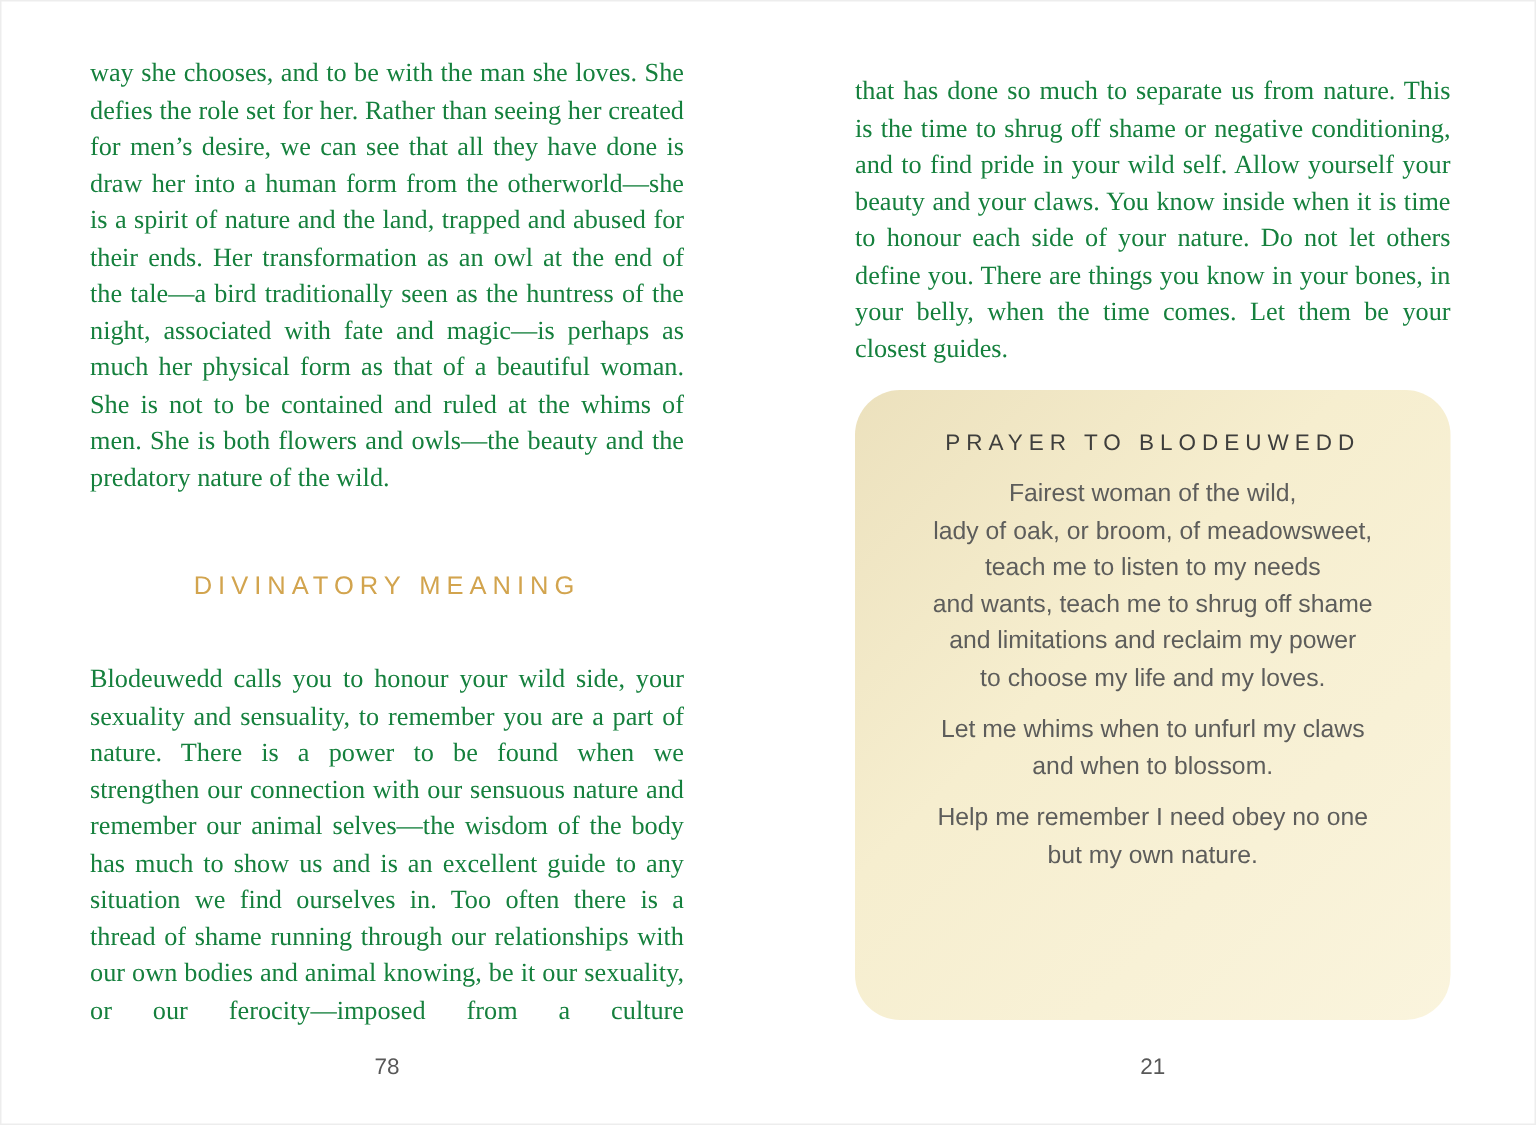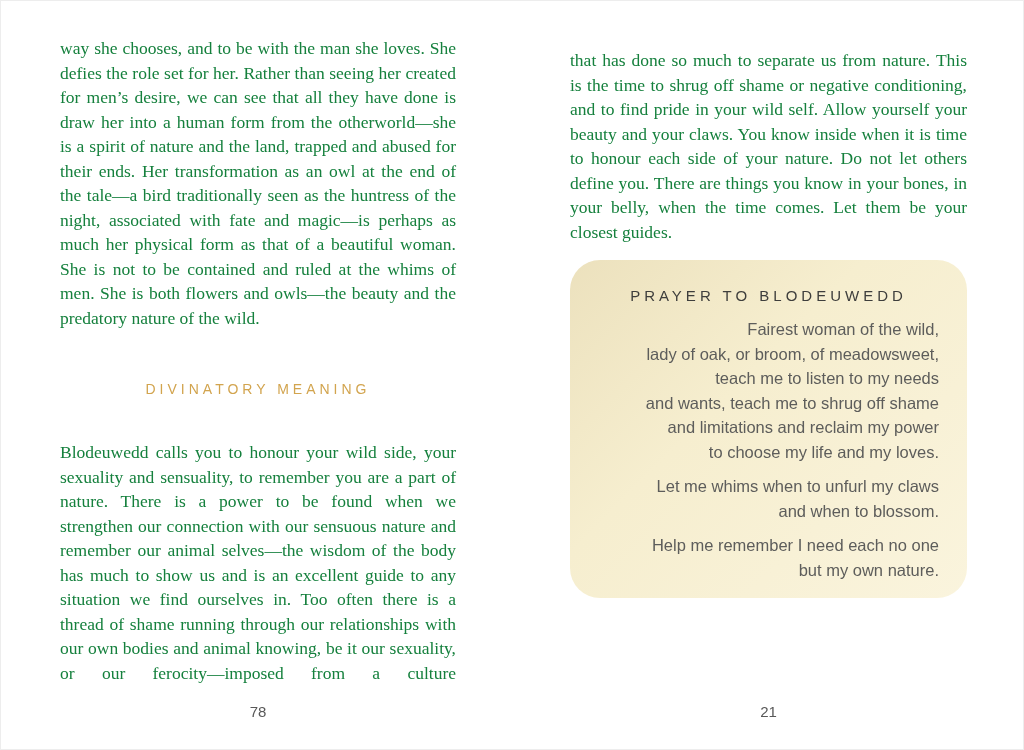--- a/index.html
+++ b/index.html
@@ -35,46 +35,46 @@
   .p2-left  { top: 440px; }
   .p1-right { top: 48px; }
 
   .section-heading {
     position: absolute;
     top: 381px;
     margin: 0;
     text-align: center;
     font-family: "Liberation Sans", sans-serif;
     font-weight: 400;
-    font-size: 14px;
+    font-size: 17px;
     letter-spacing: 4px;
     color: #d2a44e;
   }
 
   .prayer-box {
     position: absolute;
     top: 260px;
-    height: 338px;
+    height: 420px;
     box-sizing: border-box;
     border-radius: 30px;
     background: linear-gradient(135deg, #ece1bd 0%, #f6eecf 40%, #faf4dd 100%);
     padding: 27px 28px 0 28px;
   }
   .prayer-heading {
     margin: 0 0 13px 0;
     text-align: center;
     font-family: "Liberation Sans", sans-serif;
     font-weight: 400;
     font-size: 15px;
     letter-spacing: 4px;
     color: #3e3e3c;
   }
   .stanza {
     margin: 0 0 10px 0;
-    text-align: right;
+    text-align: center;
     white-space: pre-line;
     font-family: "Liberation Sans", sans-serif;
     font-size: 16.5px;
     line-height: 24.5px;
     color: #5d5d5b;
   }
 
   .page-number {
     position: absolute;
     top: 703px;
@@ -102,19 +102,19 @@
   <aside class="prayer-box col-right">
     <h3 class="prayer-heading">PRAYER TO BLODEUWEDD</h3>
     <p class="stanza">Fairest woman of the wild,
 lady of oak, or broom, of meadowsweet,
 teach me to listen to my needs
 and wants, teach me to shrug off shame
 and limitations and reclaim my power
 to choose my life and my loves.</p>
     <p class="stanza">Let me whims when to unfurl my claws
 and when to blossom.</p>
-    <p class="stanza">Help me remember I need each no one
+    <p class="stanza">Help me remember I need obey no one
 but my own nature.</p>
   </aside>
 
   <div class="page-number col-right">21</div>
 
 </div>
 
 </body></html>

